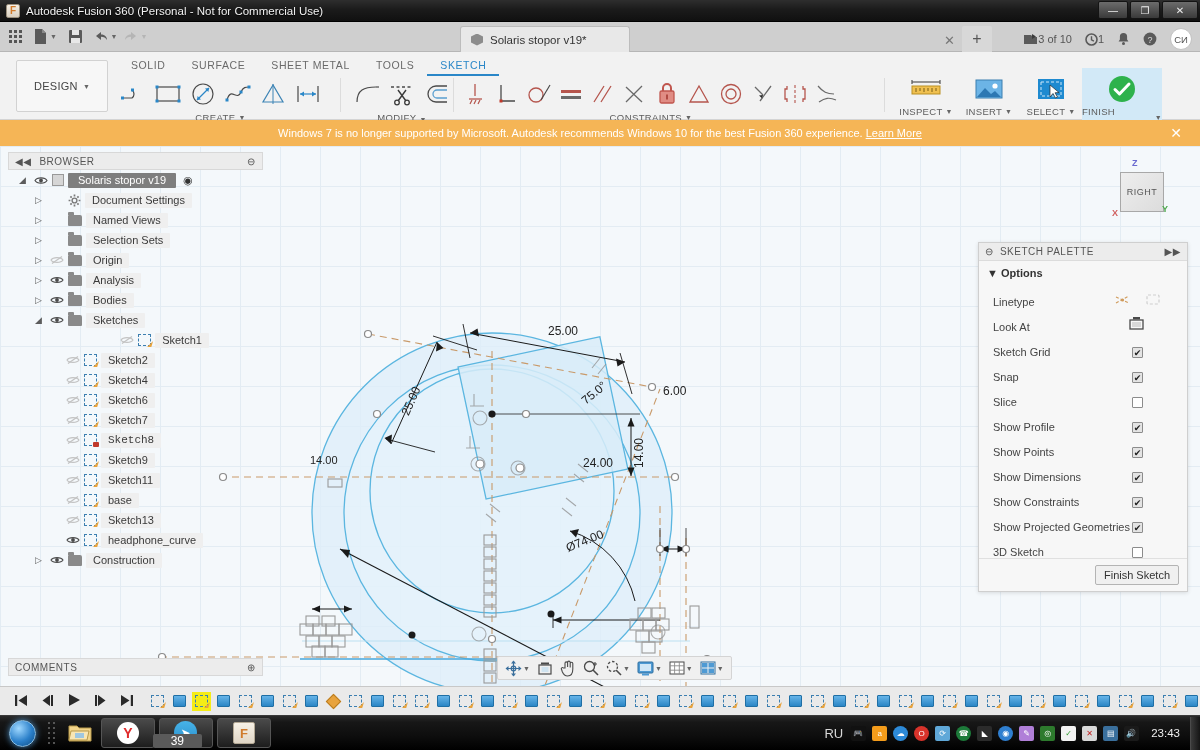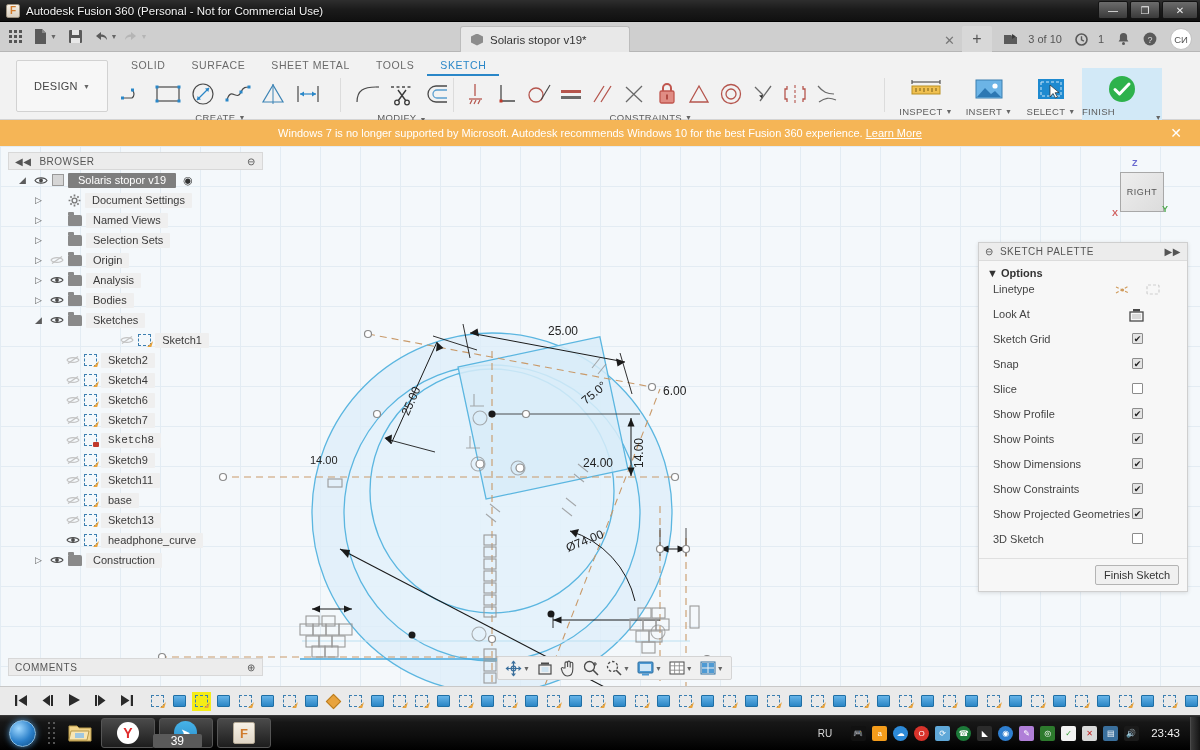--- a/index.html
+++ b/index.html
@@ -54,21 +54,21 @@
     clip-path:polygon(50% 0,100% 25%,100% 75%,50% 100%,0 75%,0 25%);
   }
   #doctab .tname { font-size:11.5px; color:#333; }
   #tabclose { position:absolute; left:944px; top:33px; color:#777; font-size:13px; }
   #tabplus {
     position:absolute; left:962px; top:26px; width:30px; height:26px;
     background:#d8d8d8; display:flex; align-items:center; justify-content:center;
     color:#555; font-size:16px; border-radius:2px 2px 0 0;
   }
   #rightstatus { position:absolute; right:8px; top:27px; height:24px; display:flex; align-items:center; gap:13px; color:#555; }
-  #rightstatus .item { display:flex; align-items:center; gap:10px; font-size:11px; }
+  #rightstatus .item { display:flex; align-items:center; gap:0; font-size:11px; }
   #avatar {
     width:22px;height:22px;border-radius:50%;background:#fff;border:1px solid #c2c2c2;
     display:flex;align-items:center;justify-content:center;font-size:9.5px;color:#555;
   }
   
   #ribbon {
     position:absolute; left:0; top:52px; width:1200px; height:68px;
     background:#f2f2f2; border-bottom:1px solid #d4d4d4;
   }
   #design-btn {
@@ -145,21 +145,21 @@
     background:#f7f7f7; border:1px solid #cfcfcf;
     box-shadow:0 1px 4px rgba(0,0,0,.12);
   }
   #palette-header {
     height:18px; background:#ececec; border-bottom:1px solid #dcdcdc;
     display:flex; align-items:center; padding:0 6px; gap:6px;
     color:#555; font-size:10px; letter-spacing:.5px;
   }
   #palette-header .pr { margin-left:auto; }
   .opt-title { font-size:11px; font-weight:bold; color:#333; padding:6px 8px 4px; }
-  .opt-row { height:25px; display:flex; align-items:flex-start; padding:0 12px 0 14px; }
+  .opt-row { height:25px; display:flex; align-items:flex-end; padding:0 12px 0 14px; }
   .opt-row .on { color:#444; font-size:11px; }
   .opt-row .val { margin-left:auto; display:flex; gap:14px; align-items:center; }
   .cb { width:11px;height:11px;border:1px solid #8c8c8c;background:#fff;border-radius:1px;
         display:flex;align-items:center;justify-content:center;font-size:9px;color:#222;}
   #palette-footer { border-top:1px solid #e0e0e0; padding:6px 8px; display:flex; justify-content:flex-end; }
   #finish-sketch-small {
     border:1px solid #b4b4b4; background:#f0f0f0; border-radius:2px;
     padding:3px 8px; font-size:11px; color:#333;
   }
   
@@ -1309,21 +1309,21 @@
     <div style="position:relative;width:24px;height:24px">
       <div style="width:23px;height:23px;border-radius:50%;background:linear-gradient(#47b3e8,#2a8fcc);display:flex;align-items:center;justify-content:center;color:#fff;font-size:12px">➤</div>
       <div style="position:absolute;right:-4px;bottom:-3px;background:#5a5a5a;color:#fff;font-size:12px;border-radius:2px;padding:0 18px">39</div>
     </div>
   </div>
   <div class="tb-btn" style="min-width:54px">
     <div style="width:22px;height:22px;background:linear-gradient(#f7f1e6,#e0d6c6);border:1px solid #b3a894;border-radius:2px;display:flex;align-items:center;justify-content:center;color:#d07b2c;font-weight:bold;font-size:13px">F</div>
   </div>
 
   <div id="tray">
-    <span style="color:#d8d8d8;font-size:10px;margin-right:13px">RU</span>
+    <span style="color:#d8d8d8;font-size:13px;margin-right:2px">RU</span>
     <span class="ti" style="background:#111">🎮</span>
     <span class="ti" style="background:#f49c1b">a</span>
     <span class="ti" style="background:#2d8ad8;border-radius:50%">☁</span>
     <span class="ti" style="background:#d8332b;border-radius:50%">O</span>
     <span class="ti" style="background:#5fa8d8;border-radius:2px">⟳</span>
     <span class="ti" style="background:#1d7a3a;border-radius:50%">☎</span>
     <span class="ti" style="background:#2b2b2b">◣</span>
     <span class="ti" style="background:#2f7fd0;border-radius:50%">◉</span>
     <span class="ti" style="background:#b07fd8;border-radius:2px">✎</span>
     <span class="ti" style="background:#2d7a2d">◎</span>

